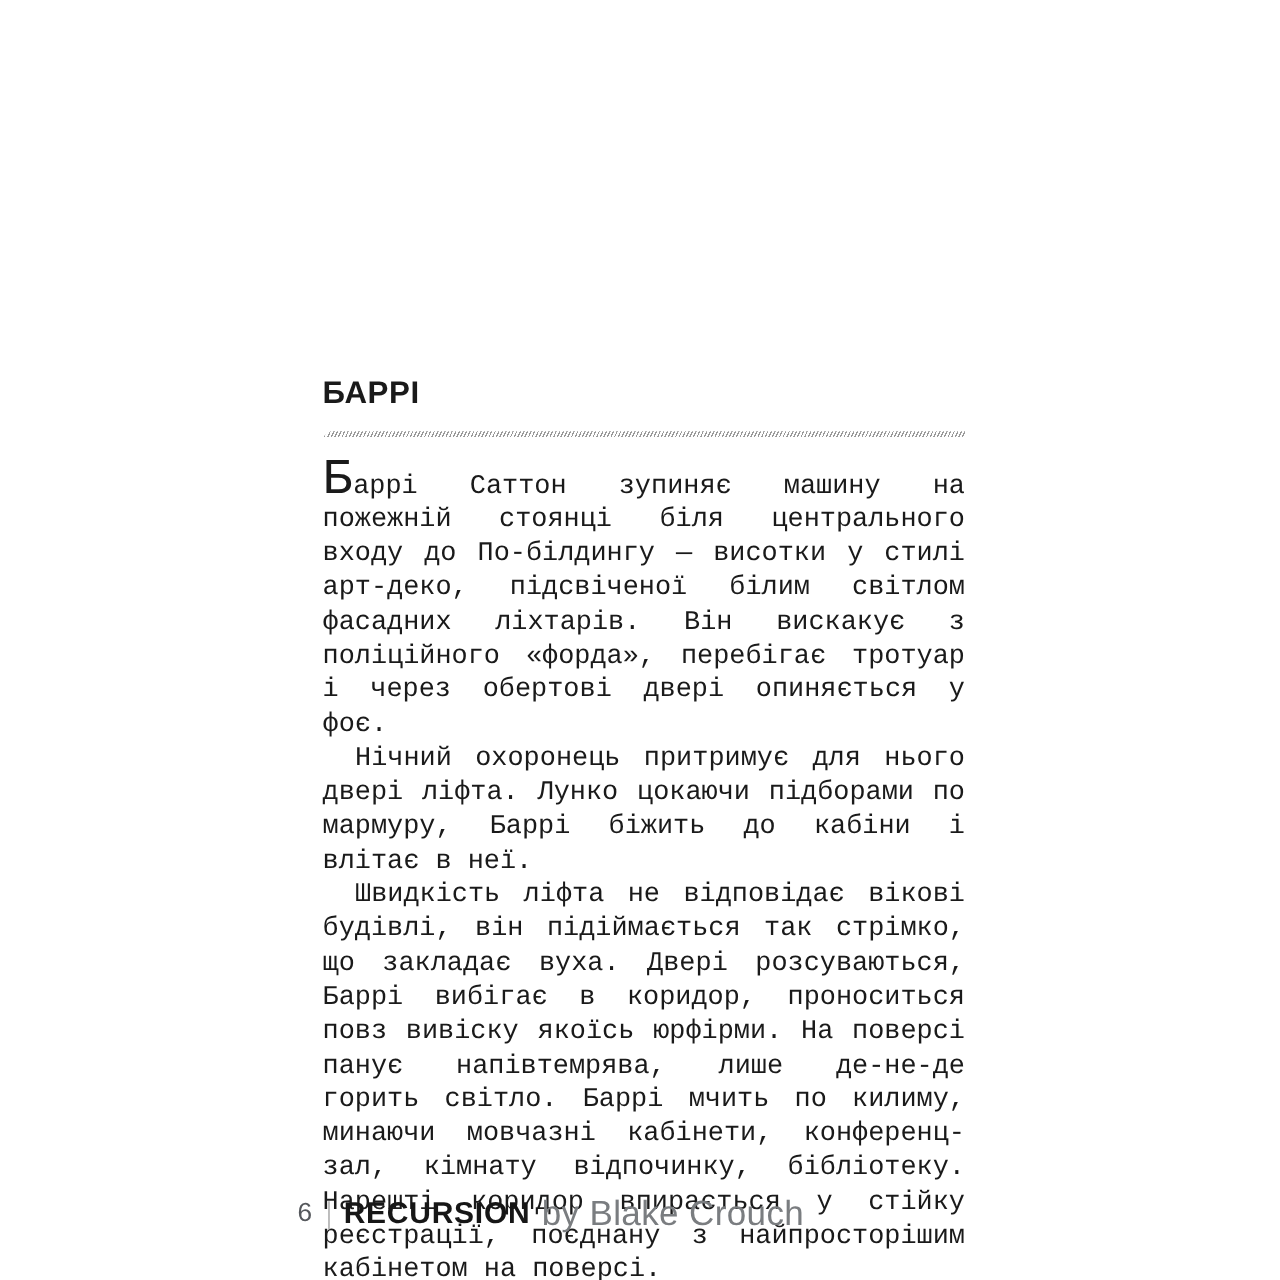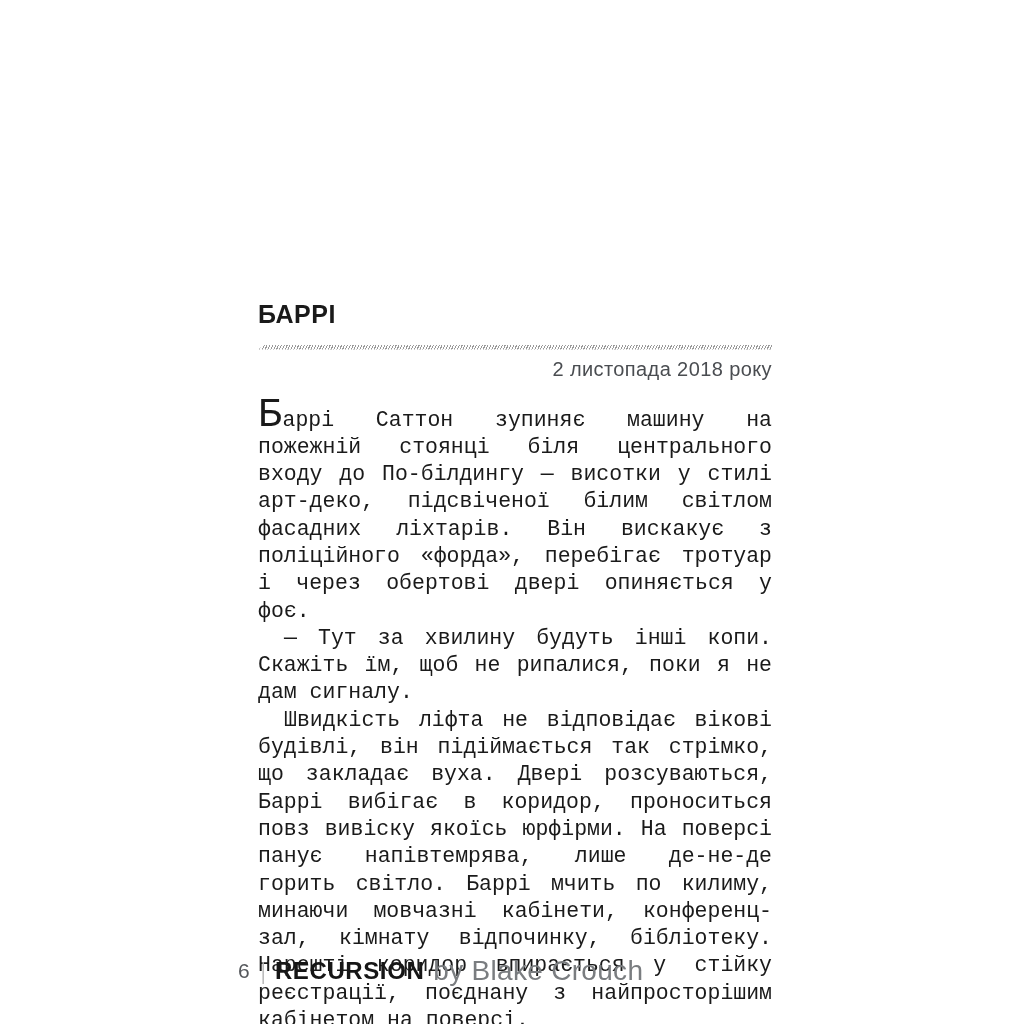--- a/index.html
+++ b/index.html
@@ -111,30 +111,29 @@
 <body>
 
 <div class="page">
 
   <div class="content">
 
     <h1 class="chapter-title">БАРРІ</h1>
 
     <div class="divider"></div>
 
-    <div class="chapter-date">2 листопада 2018 року</div>
 
     <div class="body-text">
 
       <p class="opening"><span class="drop-cap">Б</span><span>аррі Саттон зупиняє машину на пожежній стоянці біля центрального входу до По-білдингу — висотки у стилі арт-деко, підсвіченої білим світлом фасадних ліхтарів. Він вискакує з поліційного «форда», перебігає тротуар і через обертові двері опиняється у фоє.</span></p>
 
+      <p>Нічний охоронець притримує для нього двері ліфта. Лунко цокаючи підборами по мармуру, Баррі біжить до кабіни і влітає в неї.</p>
 
 
 
-      <p>— Тут за хвилину будуть інші копи. Скажіть їм, щоб не рипалися, поки я не дам сигналу.</p>
 
       <p>Швидкість ліфта не відповідає вікові будівлі, він підіймається так стрімко, що закладає вуха. Двері розсуваються, Баррі вибігає в коридор, проноситься повз вивіску якоїсь юрфірми. На поверсі панує напівтемрява, лише де-не-де горить світло. Баррі мчить по килиму, минаючи мовчазні кабінети, конференц-зал, кімнату відпочинку, бібліотеку. Нарешті коридор впирається у стійку реєстрації, поєднану з найпросторішим кабінетом на поверсі.</p>
 
     </div>
 
   </div>
 
   <div class="footer">
     <span class="page-number">6</span>
     <span class="separator">|</span>

